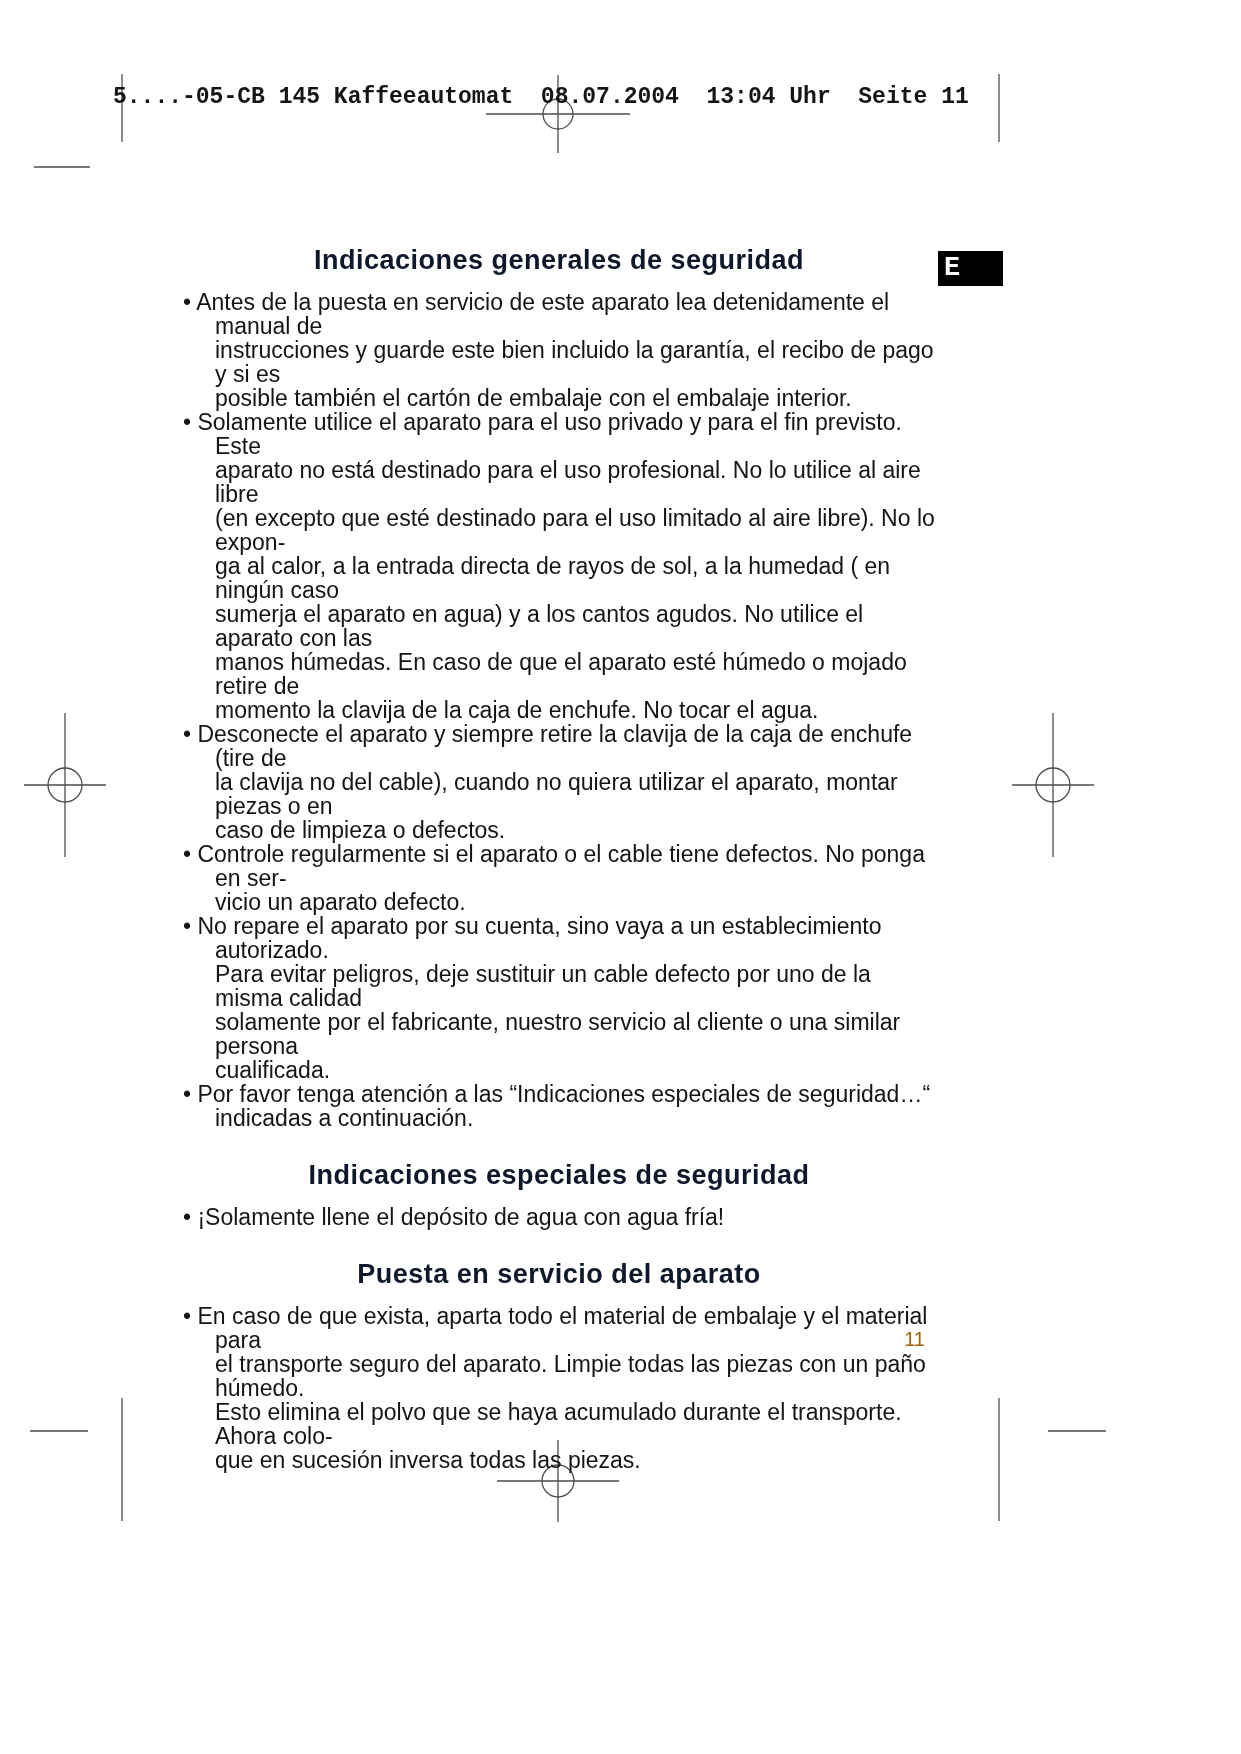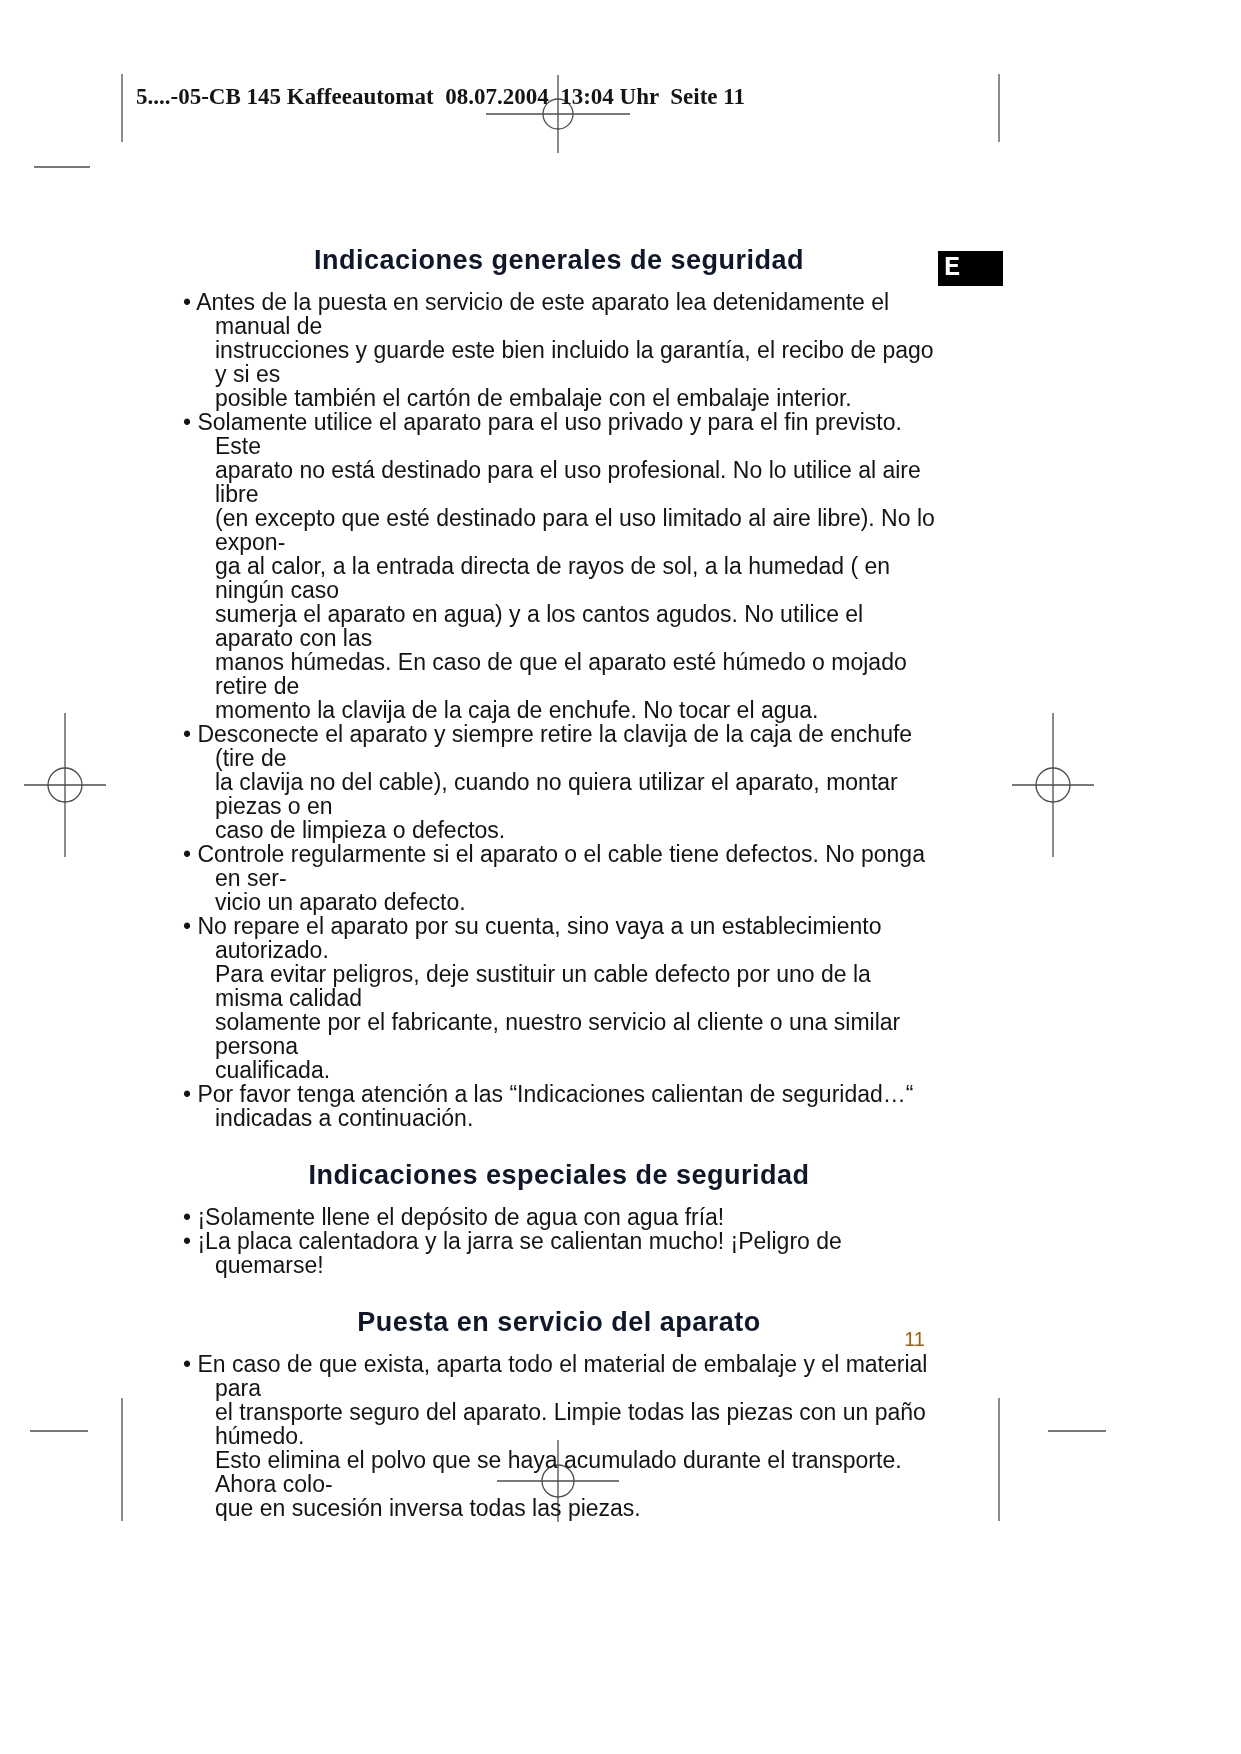--- a/index.html
+++ b/index.html
@@ -18,23 +18,23 @@
     color: #141414;
   }
   .marks {
     position: absolute;
     left: 0;
     top: 0;
     pointer-events: none;
   }
   .print-header {
     position: absolute;
-    left: 136px;
+    left: 113px;
     top: 84px;
-    font-family: Liberation Serif, serif;
+    font-family: Liberation Mono, monospace;
     font-size: 23px;
     font-weight: 700;
     color: #151515;
     white-space: pre;
     letter-spacing: 0px;
   }
   .lang-tab {
     position: absolute;
     left: 938px;
     top: 251px;
@@ -145,28 +145,27 @@
 momento la clavija de la caja de enchufe. No tocar el agua.</li>
       <li>• Desconecte el aparato y siempre retire la clavija de la caja de enchufe (tire de
 la clavija no del cable), cuando no quiera utilizar el aparato, montar piezas o en
 caso de limpieza o defectos.</li>
       <li>• Controle regularmente si el aparato o el cable tiene defectos. No ponga en ser-
 vicio un aparato defecto.</li>
       <li>• No repare el aparato por su cuenta, sino vaya a un establecimiento autorizado.
 Para evitar peligros, deje sustituir un cable defecto por uno de la misma calidad
 solamente por el fabricante, nuestro servicio al cliente o una similar persona
 cualificada.</li>
-      <li>• Por favor tenga atención a las “Indicaciones calientan de seguridad…“
+      <li>• Por favor tenga atención a las “Indicaciones especiales de seguridad…“
 indicadas a continuación.</li>
     </ul>
 
     <h2>Indicaciones especiales de seguridad</h2>
     <ul>
       <li>• ¡Solamente llene el depósito de agua con agua fría!</li>
-      <li>• ¡La placa calentadora y la jarra se calientan mucho! ¡Peligro de quemarse!</li>
     </ul>
 
     <h2>Puesta en servicio del aparato</h2>
     <ul>
       <li>• En caso de que exista, aparta todo el material de embalaje y el material para
 el transporte seguro del aparato. Limpie todas las piezas con un paño húmedo.
 Esto elimina el polvo que se haya acumulado durante el transporte. Ahora colo-
 que en sucesión inversa todas las piezas.</li>
     </ul>
 

